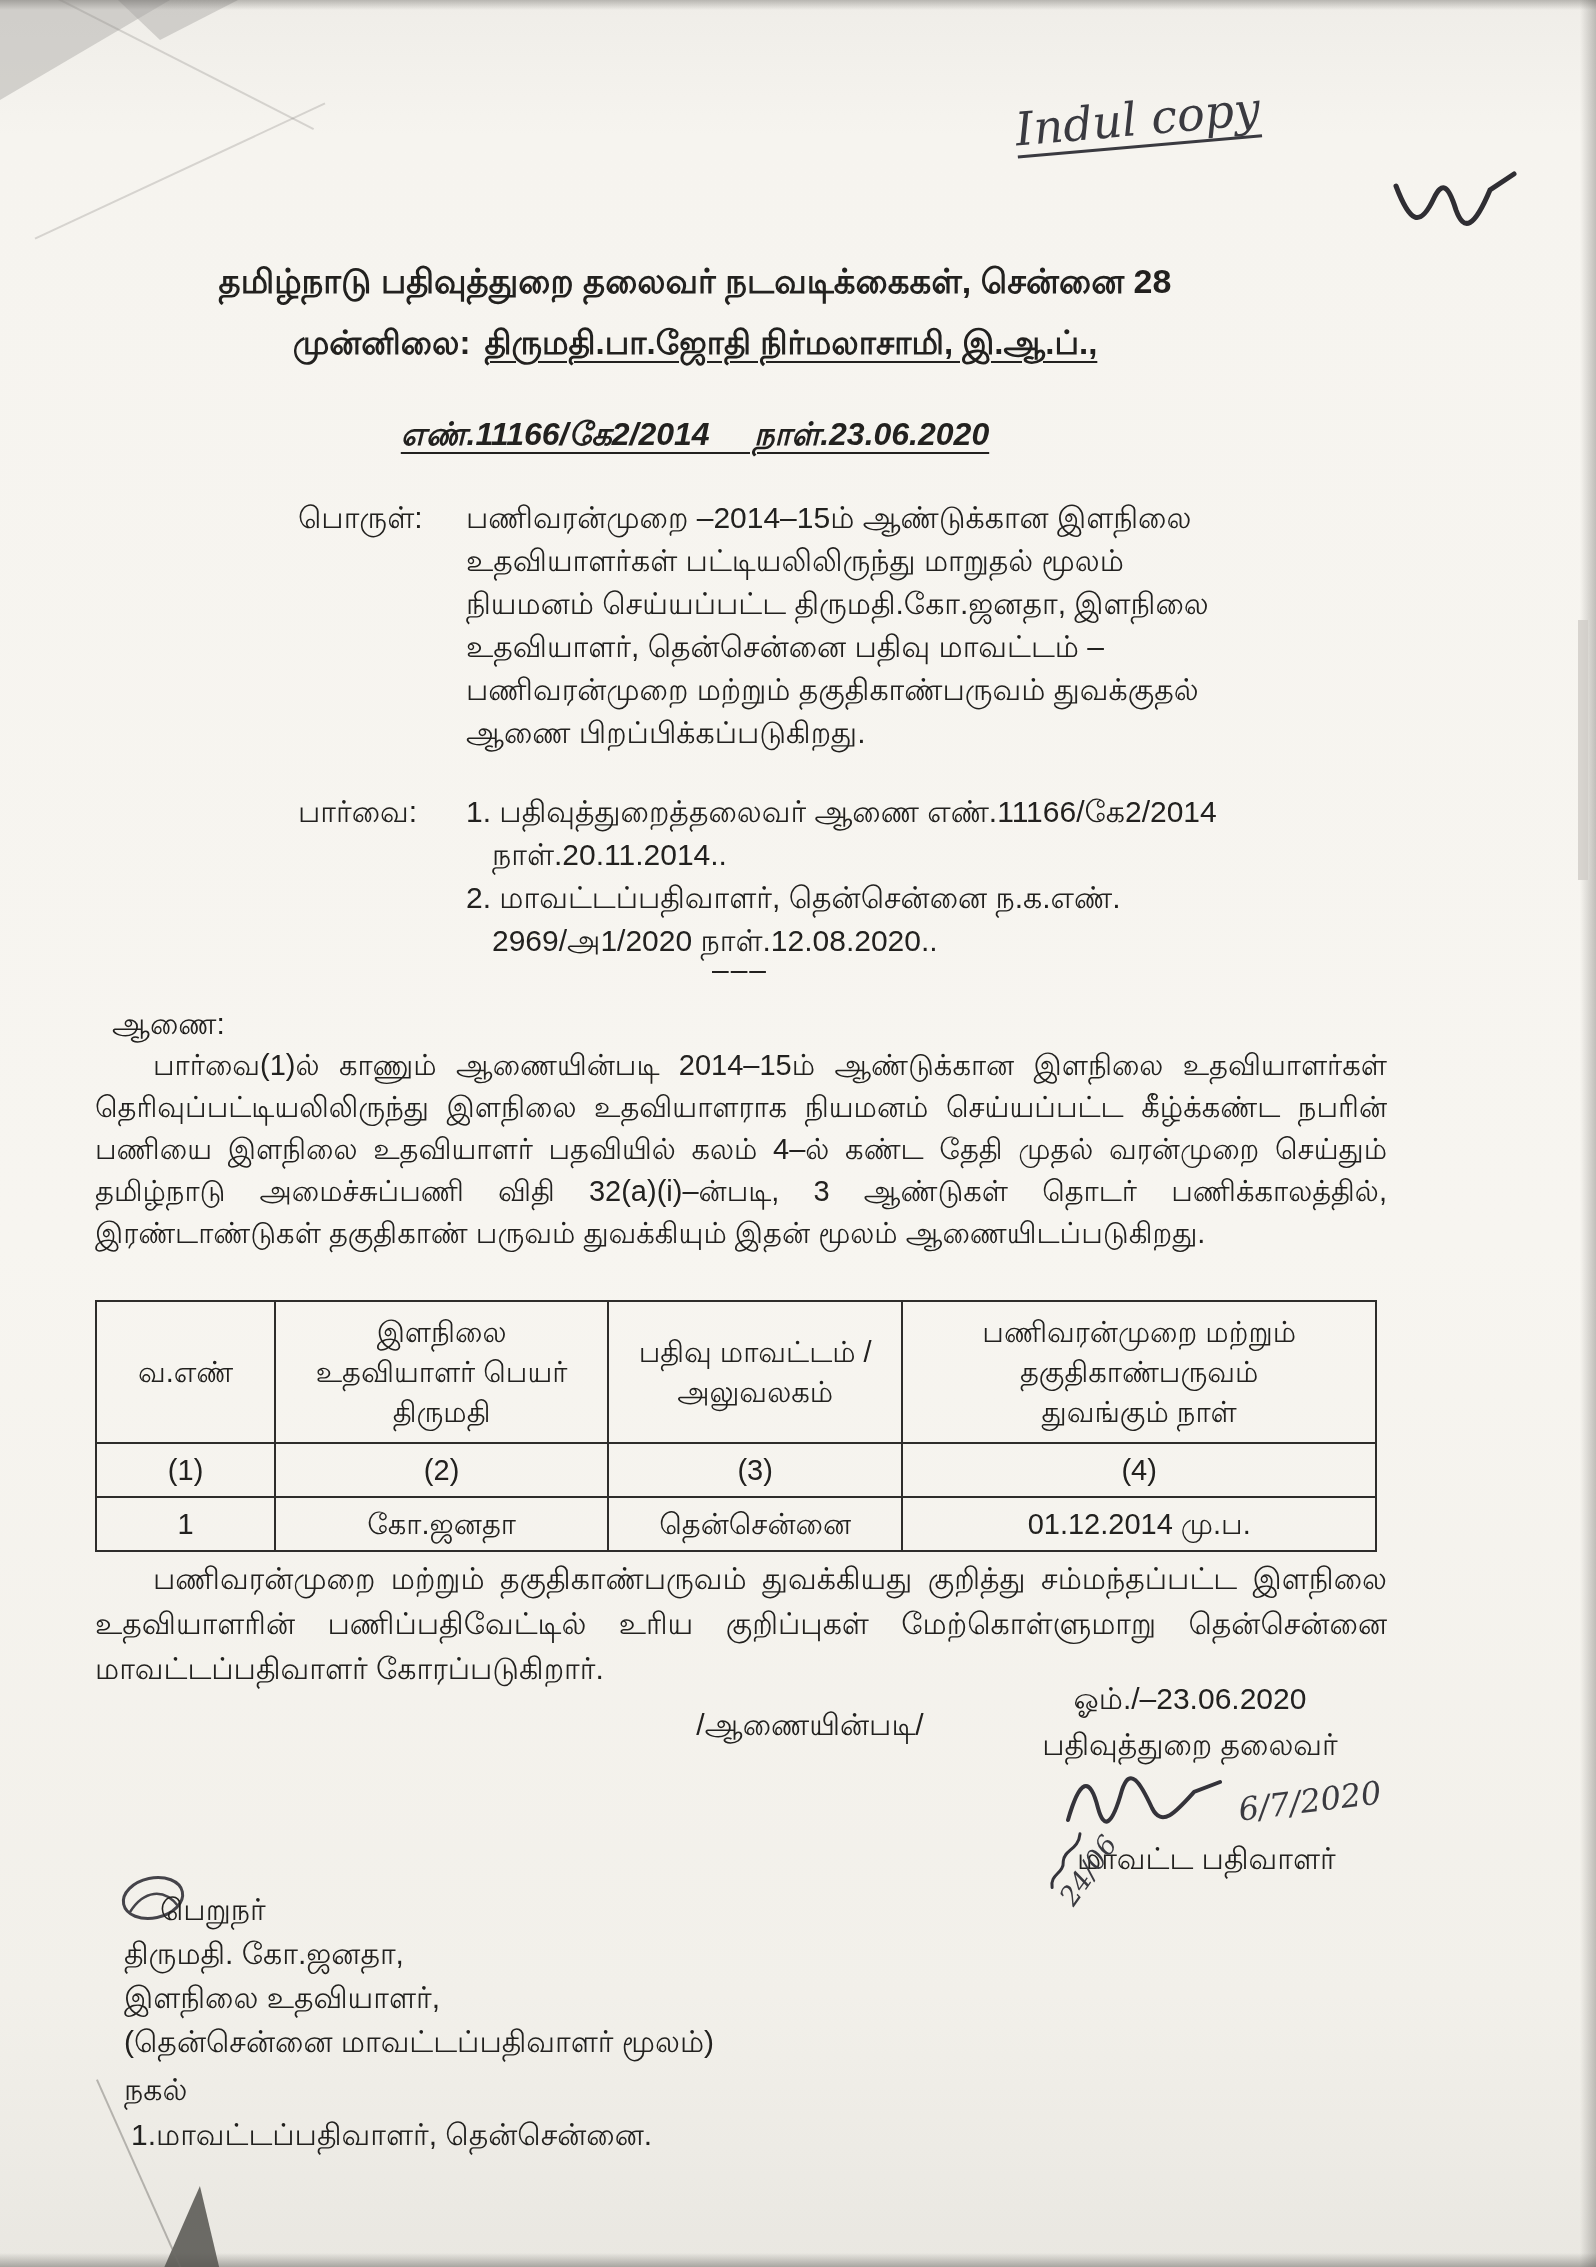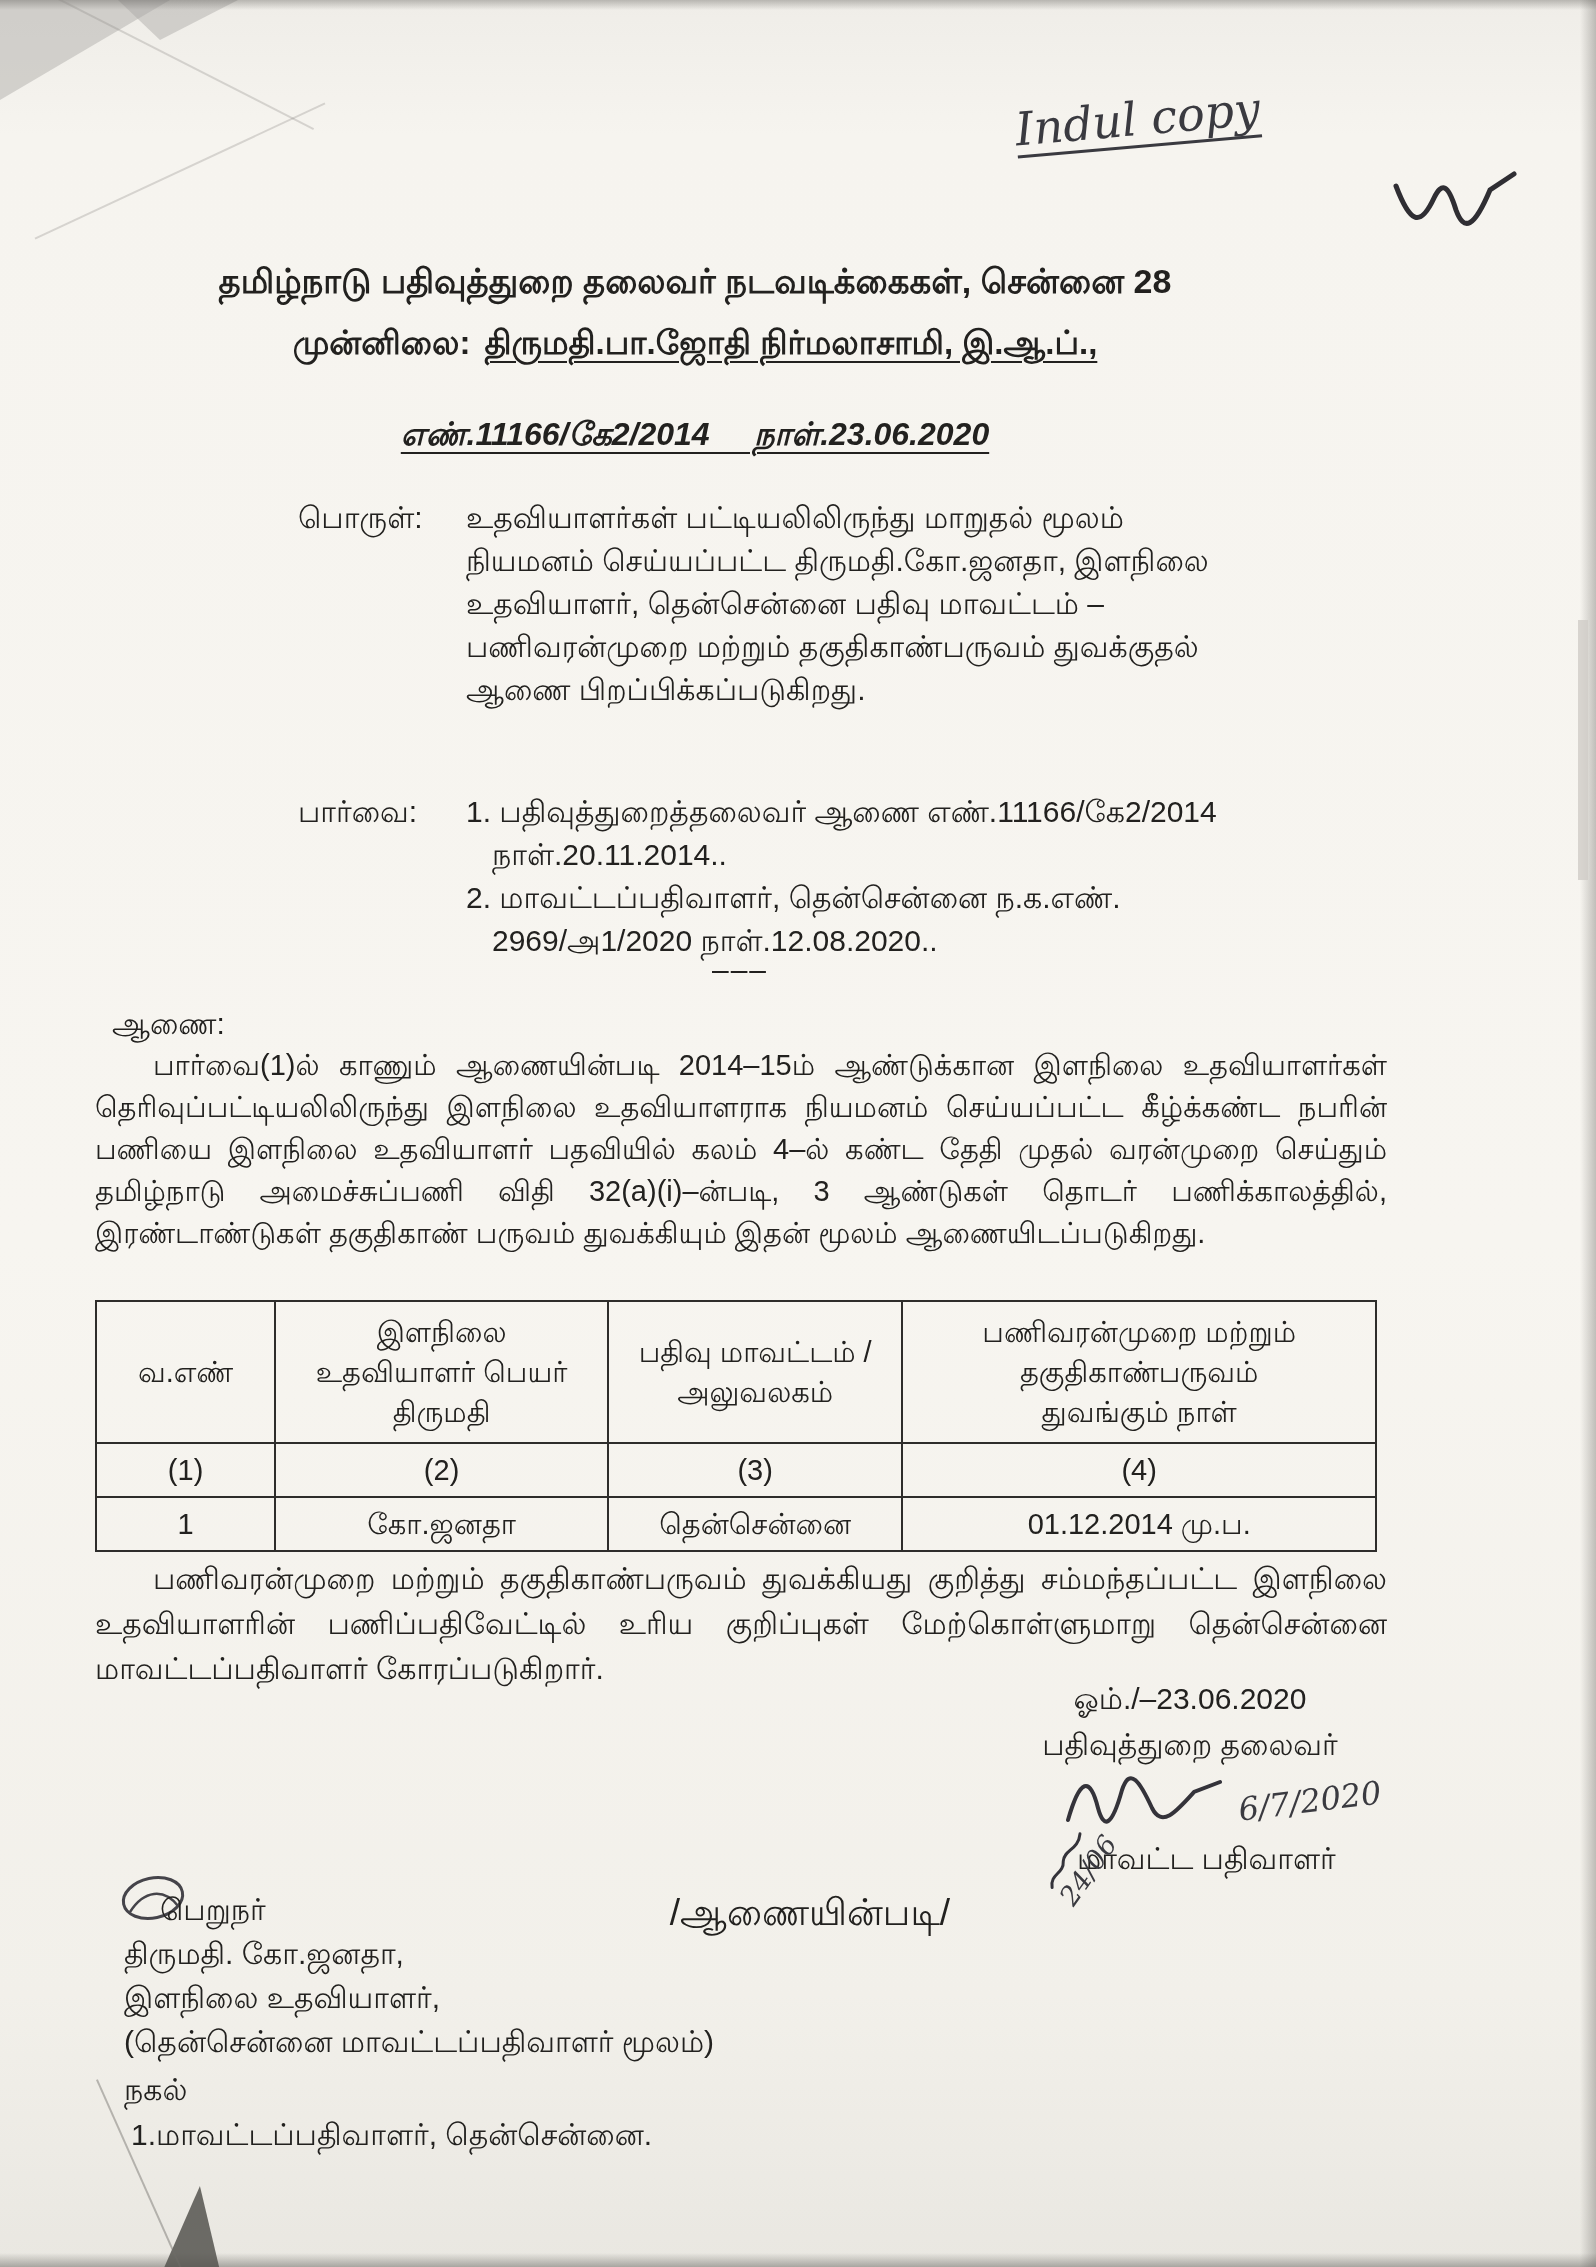--- a/index.html
+++ b/index.html
@@ -69,20 +69,21 @@
   <div class="abs center" style="left:70px;top:324px;width:1250px;font-size:33px;font-weight:bold;">
     <span style="margin-right:14px;">முன்னிலை:</span><span class="und">திருமதி.பா.ஜோதி நிர்மலாசாமி, இ.ஆ.ப்.,</span>
   </div>
 
   <div class="abs center bold" style="left:70px;top:416px;width:1250px;font-size:32px;font-style:italic;">
     <span class="und">எண்.11166/கே2/2014&nbsp;&nbsp;&nbsp;&nbsp;&nbsp;நாள்.23.06.2020</span>
   </div>
 
   <div class="abs body-text" style="left:298px;top:496px;">பொருள்:</div>
   <div class="abs body-text" style="left:466px;top:496px;width:840px;">
+    <div>பணிவரன்முறை –2014–15ம் ஆண்டுக்கான இளநிலை</div>
     <div>உதவியாளர்கள் பட்டியலிலிருந்து மாறுதல் மூலம்</div>
     <div>நியமனம் செய்யப்பட்ட திருமதி.கோ.ஜனதா, இளநிலை</div>
     <div>உதவியாளர், தென்சென்னை பதிவு மாவட்டம் –</div>
     <div>பணிவரன்முறை மற்றும் தகுதிகாண்பருவம் துவக்குதல்</div>
     <div>ஆணை பிறப்பிக்கப்படுகிறது.</div>
   </div>
 
   <div class="abs body-text" style="left:298px;top:790px;">பார்வை:</div>
   <div class="abs body-text" style="left:466px;top:790px;width:860px;">
     <div>1. பதிவுத்துறைத்தலைவர் ஆணை எண்.11166/கே2/2014</div>
@@ -132,21 +133,21 @@
       </table>
   </div>
 
   <div class="abs justify indent" style="left:95px;top:1556px;width:1292px;font-size:30px;line-height:45px;">பணிவரன்முறை மற்றும் தகுதிகாண்பருவம் துவக்கியது குறித்து சம்மந்தப்பட்ட இளநிலை உதவியாளரின் பணிப்பதிவேட்டில் உரிய குறிப்புகள் மேற்கொள்ளுமாறு தென்சென்னை மாவட்டப்பதிவாளர் கோரப்படுகிறார்.</div>
 
   <div class="abs center" style="left:1000px;top:1676px;width:380px;font-size:30px;line-height:46px;">
     <div>ஓம்./–23.06.2020</div>
     <div>பதிவுத்துறை தலைவர்</div>
   </div>
 
-  <div class="abs center" style="left:560px;top:1892px;width:500px;font-size:37px;">/ஆணையின்படி/</div>
+  <div class="abs center" style="left:560px;top:1708px;width:500px;font-size:30px;">/ஆணையின்படி/</div>
 
   <svg class="abs" style="left:1060px;top:1768px;" width="230" height="66" viewBox="0 0 230 66">
     <path d="M8 52 C20 10, 30 8, 38 40 C44 62, 52 58, 62 22 C70 -2, 80 14, 92 40 C102 60, 116 44, 134 24 L160 14" fill="none" stroke="#34333a" stroke-width="4" stroke-linecap="round"></path>
   </svg>
   <div class="abs handwriting" style="left:1238px;top:1782px;font-size:32px;transform:rotate(-7deg);">6/7/2020</div>
 
   <div class="abs" style="left:1077px;top:1842px;font-size:30px;">மாவட்ட பதிவாளர்</div>
 
   <div class="abs handwriting" style="left:1040px;top:1884px;font-size:27px;transform:rotate(-55deg);transform-origin:left top;">
     <svg width="70" height="16" viewBox="0 0 70 16">

